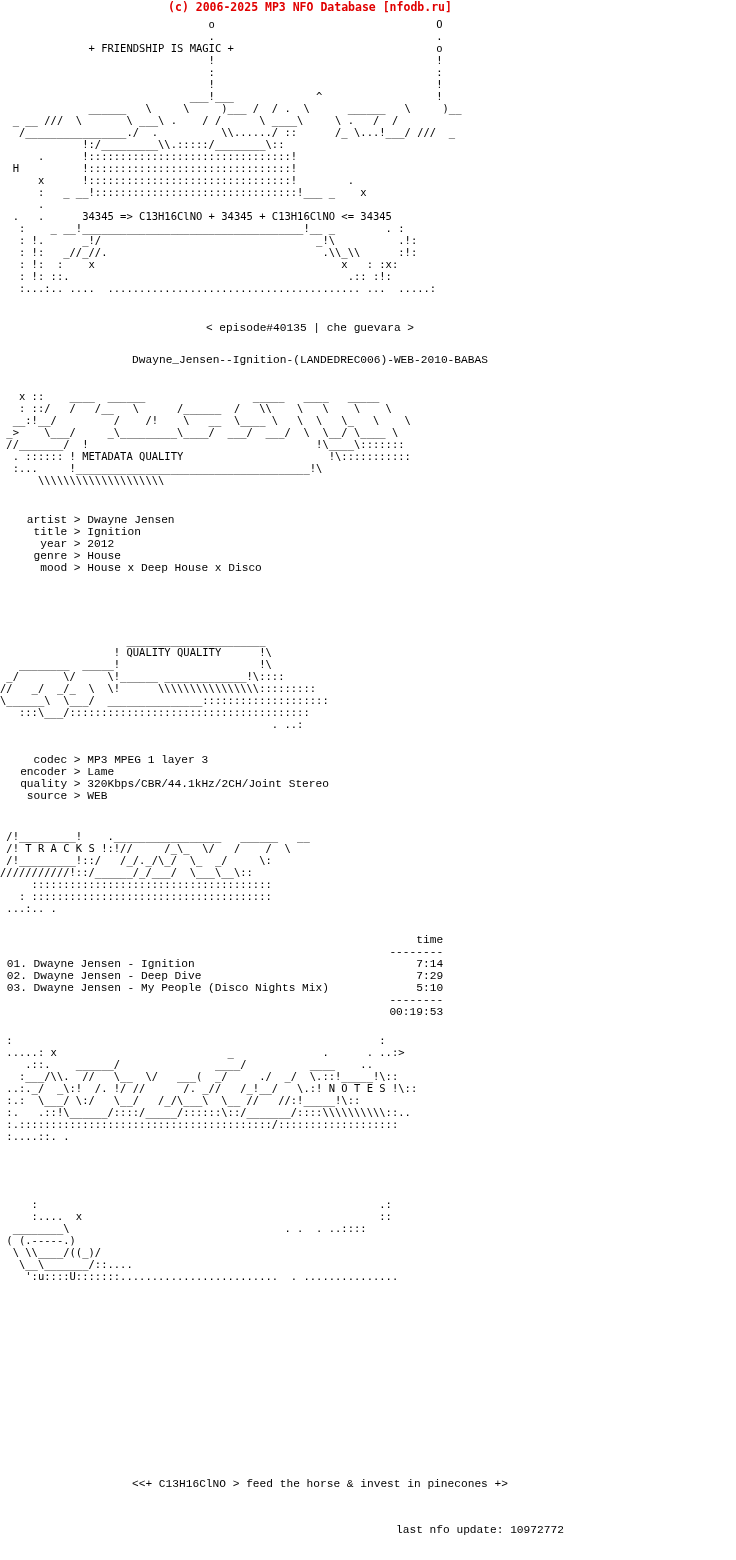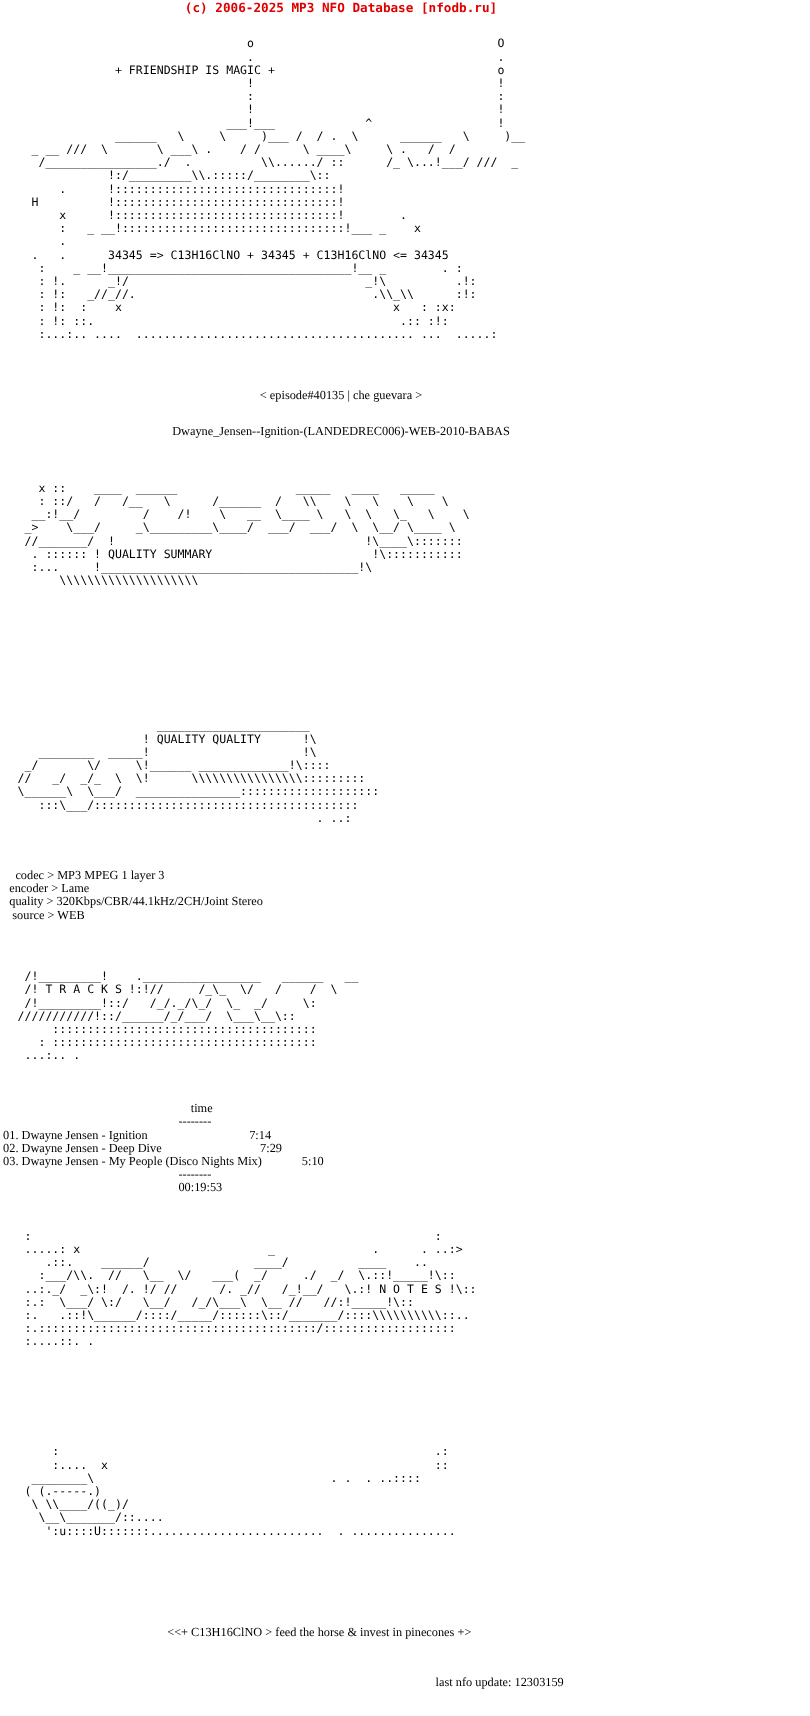--- a/index.html
+++ b/index.html
@@ -25,34 +25,34 @@
     color: #e00000;
     font-family: "DejaVu Sans Mono", "Liberation Mono", monospace;
     font-size: 11.5px;
     font-weight: bold;
     line-height: 13px;
     letter-spacing: 0px;
     padding-top: 1px;
     white-space: pre;
   }
   pre.art {
-    margin: 16px;
+    margin: 0;
     padding: 0;
     font-family: "DejaVu Sans Mono", "Liberation Mono", monospace;
     font-size: 10.5px;
     line-height: 12px;
     letter-spacing: 0.0px;
     white-space: pre;
     color: #000000;
     font-weight: normal;
   }
   pre.body-text {
     margin: 0;
     padding: 0;
-    font-family: Liberation Serif, serif;
+    font-family: Liberation Mono, monospace;
     font-size: 11.2px;
     line-height: 12px;
     letter-spacing: 0px;
     white-space: pre;
     color: #000000;
   }
   .block { padding-left: 2px; }
   .gap4 { height: 4px; }
   .gap12 { height: 12px; }
   .gap16 { height: 16px; }
@@ -103,26 +103,31 @@
 
   <pre class="body-text center">Dwayne_Jensen--Ignition-(LANDEDREC006)-WEB-2010-BABAS</pre>
 
   <div class="gap24"></div>
 
   <pre class="art block"><span>   x ::    ____  ______                 _____   ____   _____</span>
 <span>   : ::/   /   /__   \      /______  /   \\    \   \    \    \</span>
 <span>  __:!__/         /    /!    \   __  \____ \   \  \   \_   \    \</span>
 <span> _&gt;    \___/     _\_________\____/  ___/  ___/  \  \__/ \____ \</span>
 <span> //_______/  !                                    !\____\:::::::</span>
-<span>  . :::::: ! QUALITY SUMMARY                       !\:::::::::::</span>
+<span>  . :::::: ! METADATA QUALITY                       !\:::::::::::</span>
 <span>  :...     !_____________________________________!\</span>
 <span>      \\\\\\\\\\\\\\\\\\\\</span></pre>
 
   <div class="gap28"></div>
 
+  <pre class="body-text">    artist &gt; Dwayne Jensen
+     title &gt; Ignition
+      year &gt; 2012
+     genre &gt; House
+      mood &gt; House x Deep House x Disco</pre>
   <div class="gap12"></div>
   <div class="gap12"></div>
   <div class="gap12"></div>
 
   <div class="gap24"></div>
 
   <pre class="art block"><span>                    ______________________</span>
 <span>                  ! QUALITY QUALITY      !\</span>
 <span>   ________  _____!                      !\</span>
 <span> _/       \/     \!______ _____________!\::::</span>
@@ -176,21 +181,21 @@
   <div class="gap32"></div>
 
   <pre class="art block"><span>     :                                                      .:</span>
 <span>     :....  x                                               ::</span>
 <span>  ________\                                  . .  . ..::::</span>
 <span> ( (.-----.)</span>
 <span>  \ \\____/((_)/ </span>
 <span>   \__\_______/::....</span>
 <span>    ':u::::U:::::::.........................  . ...............</span></pre>
 
-  <div style="position:absolute; left:152px; top:1478px;">
+  <div style="position:absolute; left:132px; top:1478px;">
     <pre class="body-text">&lt;&lt;+ C13H16ClNO &gt; feed the horse &amp; invest in pinecones +&gt;</pre>
   </div>
 
   <div style="position:absolute; left:396px; top:1524px;">
-    <pre class="body-text">last nfo update: 12303159</pre>
+    <pre class="body-text">last nfo update: 10972772</pre>
   </div>
 
 </div>
 
 </body></html>

